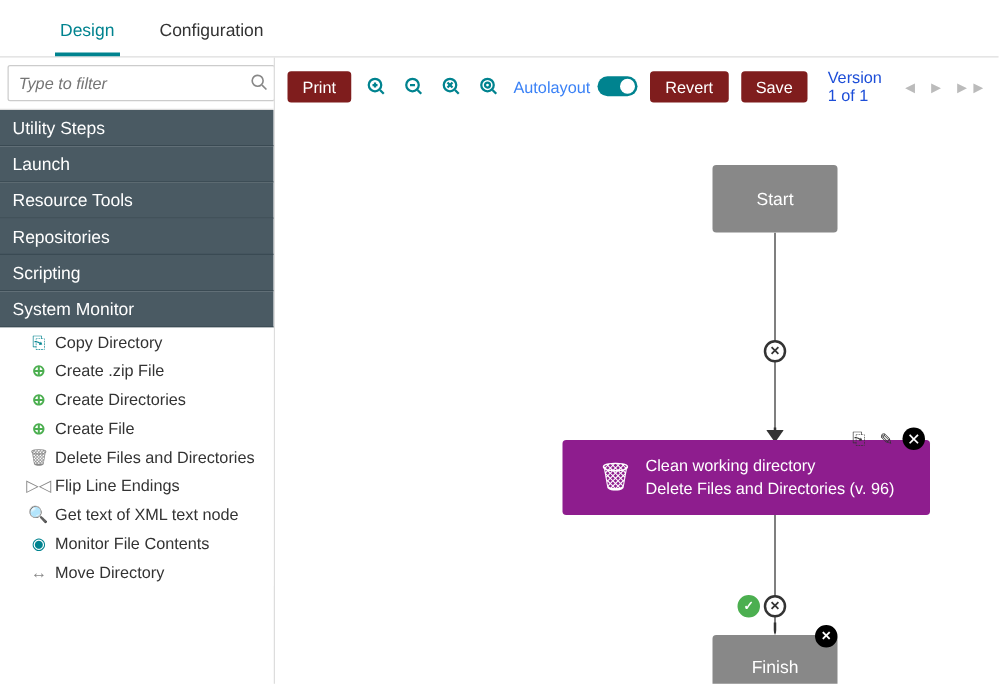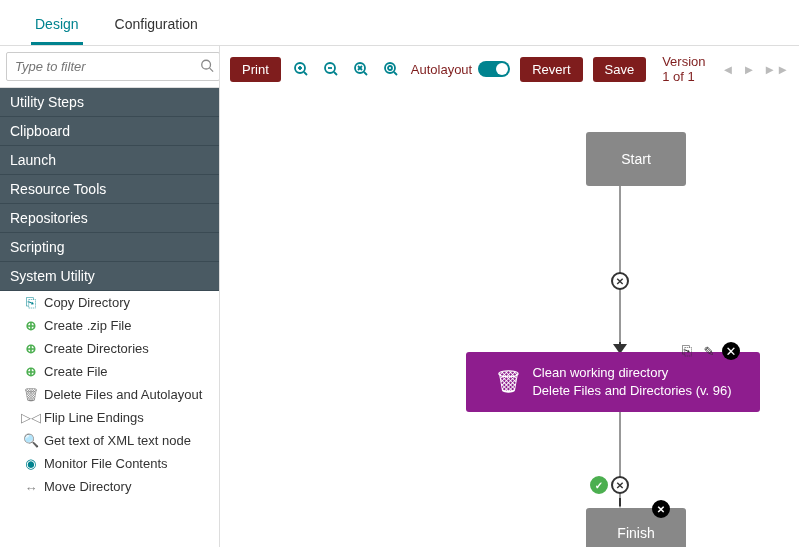--- a/index.html
+++ b/index.html
@@ -1,17 +1,17 @@
 <!DOCTYPE html>
 <html><head>
 <meta charset="utf-8">
 <style>
 * { box-sizing: border-box; margin: 0; padding: 0; }
 body { font-family: Arial, Helvetica, sans-serif; font-size: 13px; color: #333; background: #fff; width: 799px; height: 547px; overflow: hidden; }
-.tabs { display: flex; gap: 28px; padding: 10px 0 0 31px; border-bottom: 1px solid #ddd; }
+.tabs { display: flex; gap: 28px; padding: 10px 0 0 44px; border-bottom: 1px solid #ddd; }
 .tab { padding: 6px 4px 10px; cursor: pointer; font-size: 14px; }
 .tab.active { color: #00838f; border-bottom: 3px solid #00838f; font-weight: 500; }
 .main { display: flex; height: calc(100% - 39px); }
 .sidebar { width: 227px; border-right: 1px solid #ddd; display: flex; flex-direction: column; overflow: hidden; }
 .search-row { display: flex; align-items: center; padding: 6px 6px; border-bottom: 1px solid #ddd; gap: 4px; }
 .search-input { flex: 1; border: 1px solid #ccc; padding: 6px 26px 6px 8px; font-style: italic; color: #888; border-radius: 2px; font-size: 13px; }
 .search-wrap { position: relative; flex: 1; }
 .search-icon { position: absolute; right: 6px; top: 50%; transform: translateY(-50%); color: #888; }
 .panel-list { flex: 1; overflow-y: auto; position: relative; }
 .category { background: #4a5a63; color: #fff; padding: 6px 10px; border-bottom: 1px solid #3a4a53; font-size: 14px; cursor: pointer; }
@@ -25,28 +25,28 @@
 .ico-gray { color: #888; }
 .ico-search { color: #00838f; }
 .ico-eye { color: #00838f; }
 .ico-move { color: #888; }
 
 .canvas-area { flex: 1; display: flex; flex-direction: column; }
 .toolbar { display: flex; align-items: center; gap: 10px; padding: 8px 10px; }
 .btn { background: #7f1d1d; color: #fff; border: none; padding: 5px 12px; border-radius: 3px; cursor: pointer; font-size: 13px; }
 .zoom-btns { display: flex; gap: 10px; }
 .icon-btn { width: 20px; height: 20px; color: #00838f; cursor: pointer; display: inline-flex; align-items: center; justify-content: center; font-size: 16px; }
-.autolayout { display: flex; align-items: center; gap: 6px; font-size: 13px; color: #7f1d1d; }
+.autolayout { display: flex; align-items: center; gap: 6px; font-size: 13px; color: #3b82f6; }
 .toggle { width: 32px; height: 16px; background: #00838f; border-radius: 8px; position: relative; cursor: pointer; }
 .toggle::after { content: ""; position: absolute; right: 2px; top: 2px; width: 12px; height: 12px; background: #fff; border-radius: 50%; }
-.version { font-size: 13px; color: #7f1d1d; margin-left: 6px; }
+.version { font-size: 13px; color: #1d4ed8; margin-left: 6px; }
 .pager { display: flex; gap: 8px; color: #bbb; margin-left: 6px; }
 
 .canvas { flex: 1; position: relative; background: #fff; }
-.node { position: absolute; color: #fff; display: flex; align-items: center; justify-content: center; font-size: 14px; margin-left: 16px; }
+.node { position: absolute; color: #fff; display: flex; align-items: center; justify-content: center; font-size: 14px; }
 .node-start { left: 350px; top: 40px; width: 100px; height: 54px; background: #888; border-radius: 3px; }
 .node-main { left: 230px; top: 260px; width: 294px; height: 60px; background: #8e1d8e; border-radius: 3px; display: flex; align-items: center; gap: 10px; padding: 0 14px; }
 .node-main .trash-ico { font-size: 22px; }
 .node-main .txt { line-height: 1.35; font-size: 13px; }
 .node-finish { left: 350px; top: 416px; width: 100px; height: 50px; background: #888; border-radius: 3px; }
 svg.arrow { position: absolute; }
 .circle-btn { position: absolute; width: 18px; height: 18px; background: #fff; border: 2px solid #333; border-radius: 50%; display: flex; align-items: center; justify-content: center; font-size: 10px; font-weight: bold; cursor: pointer; }
 .green-check { background: #4caf50; border-color: #4caf50; color: #fff; }
 .node-actions { position: absolute; display: flex; gap: 4px; }
 .act-btn { width: 18px; height: 18px; display: flex; align-items: center; justify-content: center; cursor: pointer; color: #333; font-size: 13px; }
@@ -73,46 +73,45 @@
           <svg width="14" height="14" viewBox="0 0 16 16" fill="none" stroke="currentColor" stroke-width="1.5">
               <circle cx="7" cy="7" r="5"></circle>
               <line x1="11" y1="11" x2="15" y2="15"></line>
             </svg>
         </span>
       </div>
 
     </div>
     <div class="panel-list">
       <div class="category">Utility Steps</div>
-      <div class="category">Clipboard</div>
       <div class="category">Launch</div>
       <div class="category">Resource Tools</div>
       <div class="category">Repositories</div>
       <div class="category">Scripting</div>
-      <div class="category">System Utility</div>
+      <div class="category">System Monitor</div>
       <div class="items">
         <div class="item">
             <span class="ico ico-copy">⎘</span>
             <span>Copy Directory</span>
           </div>
         <div class="item">
             <span class="ico ico-plus">⊕</span>
             <span>Create .zip File</span>
           </div>
         <div class="item">
             <span class="ico ico-plus">⊕</span>
             <span>Create Directories</span>
           </div>
         <div class="item">
             <span class="ico ico-plus">⊕</span>
             <span>Create File</span>
           </div>
         <div class="item">
             <span class="ico ico-trash">🗑</span>
-            <span>Delete Files and Autolayout</span>
+            <span>Delete Files and Directories</span>
           </div>
         <div class="item">
             <span class="ico ico-gray">▷◁</span>
             <span>Flip Line Endings</span>
           </div>
         <div class="item">
             <span class="ico ico-search">🔍</span>
             <span>Get text of XML text node</span>
           </div>
         <div class="item">

